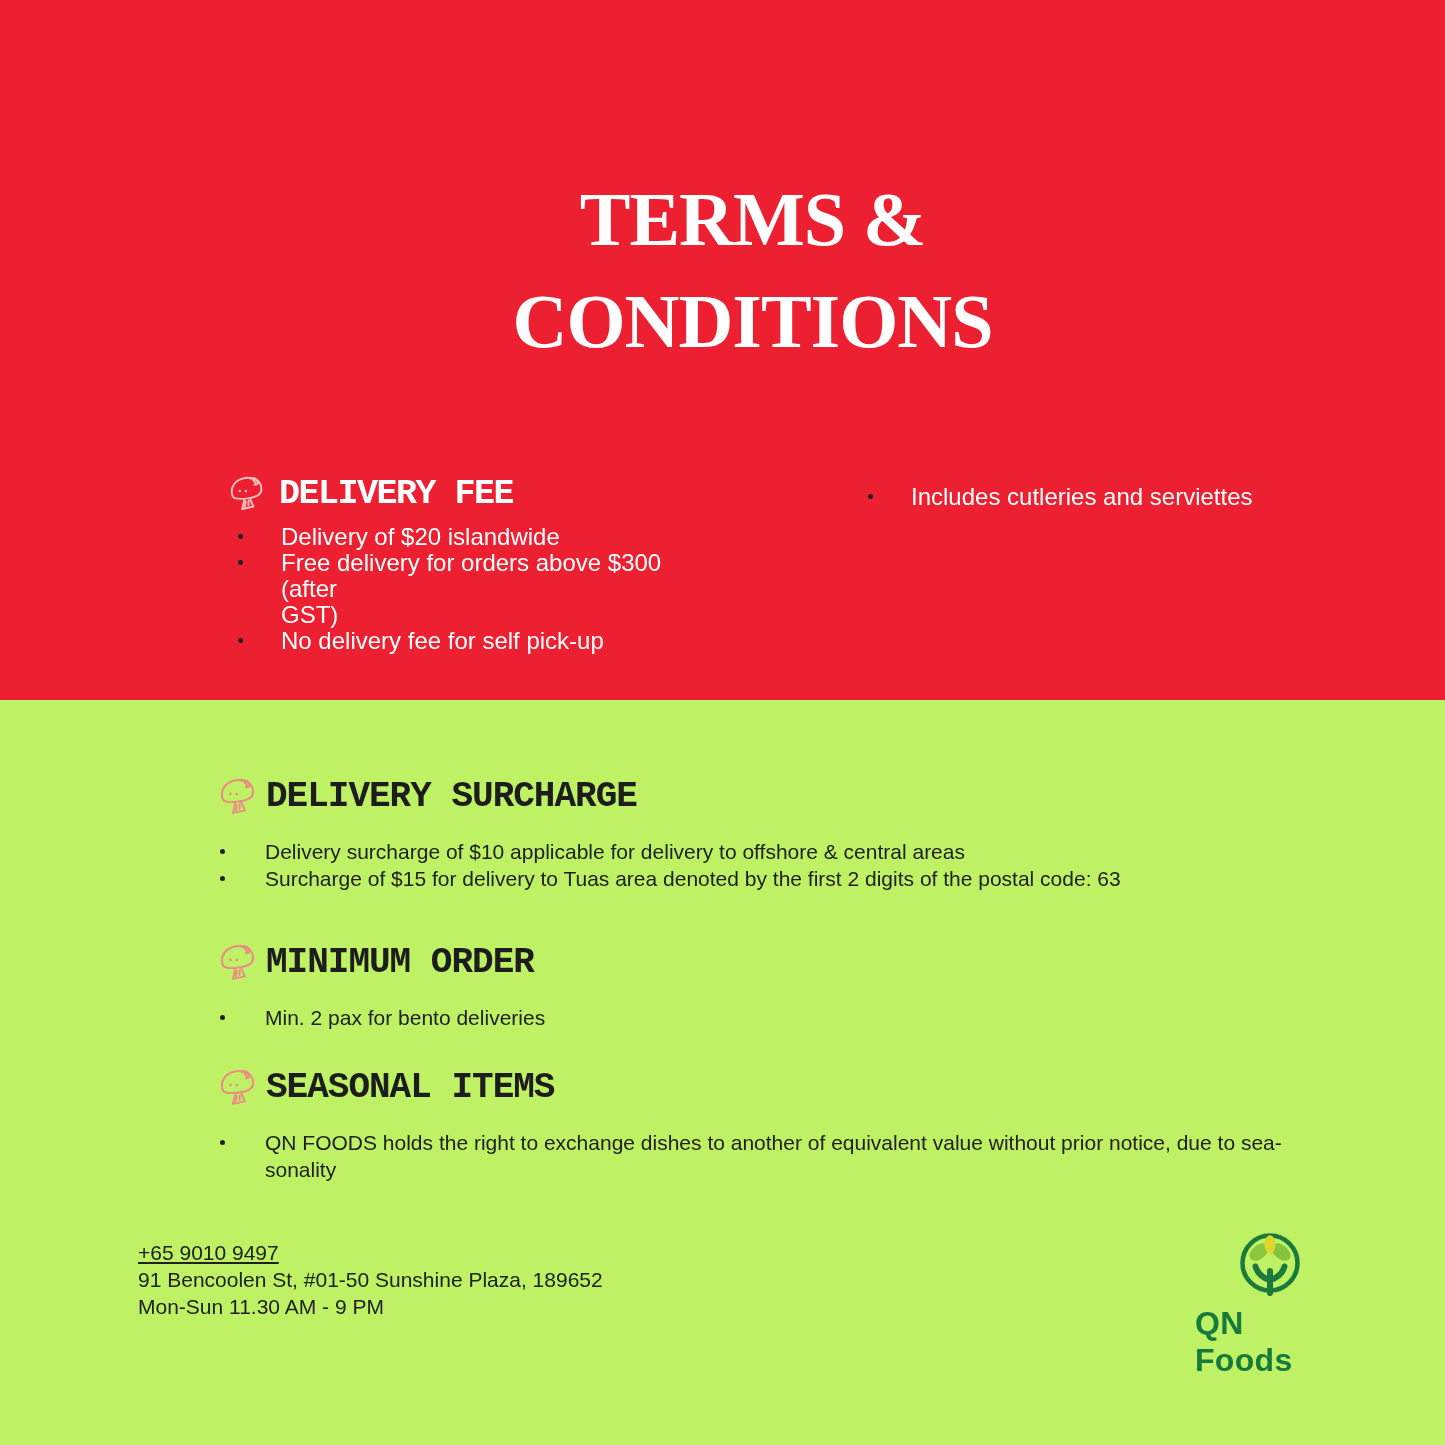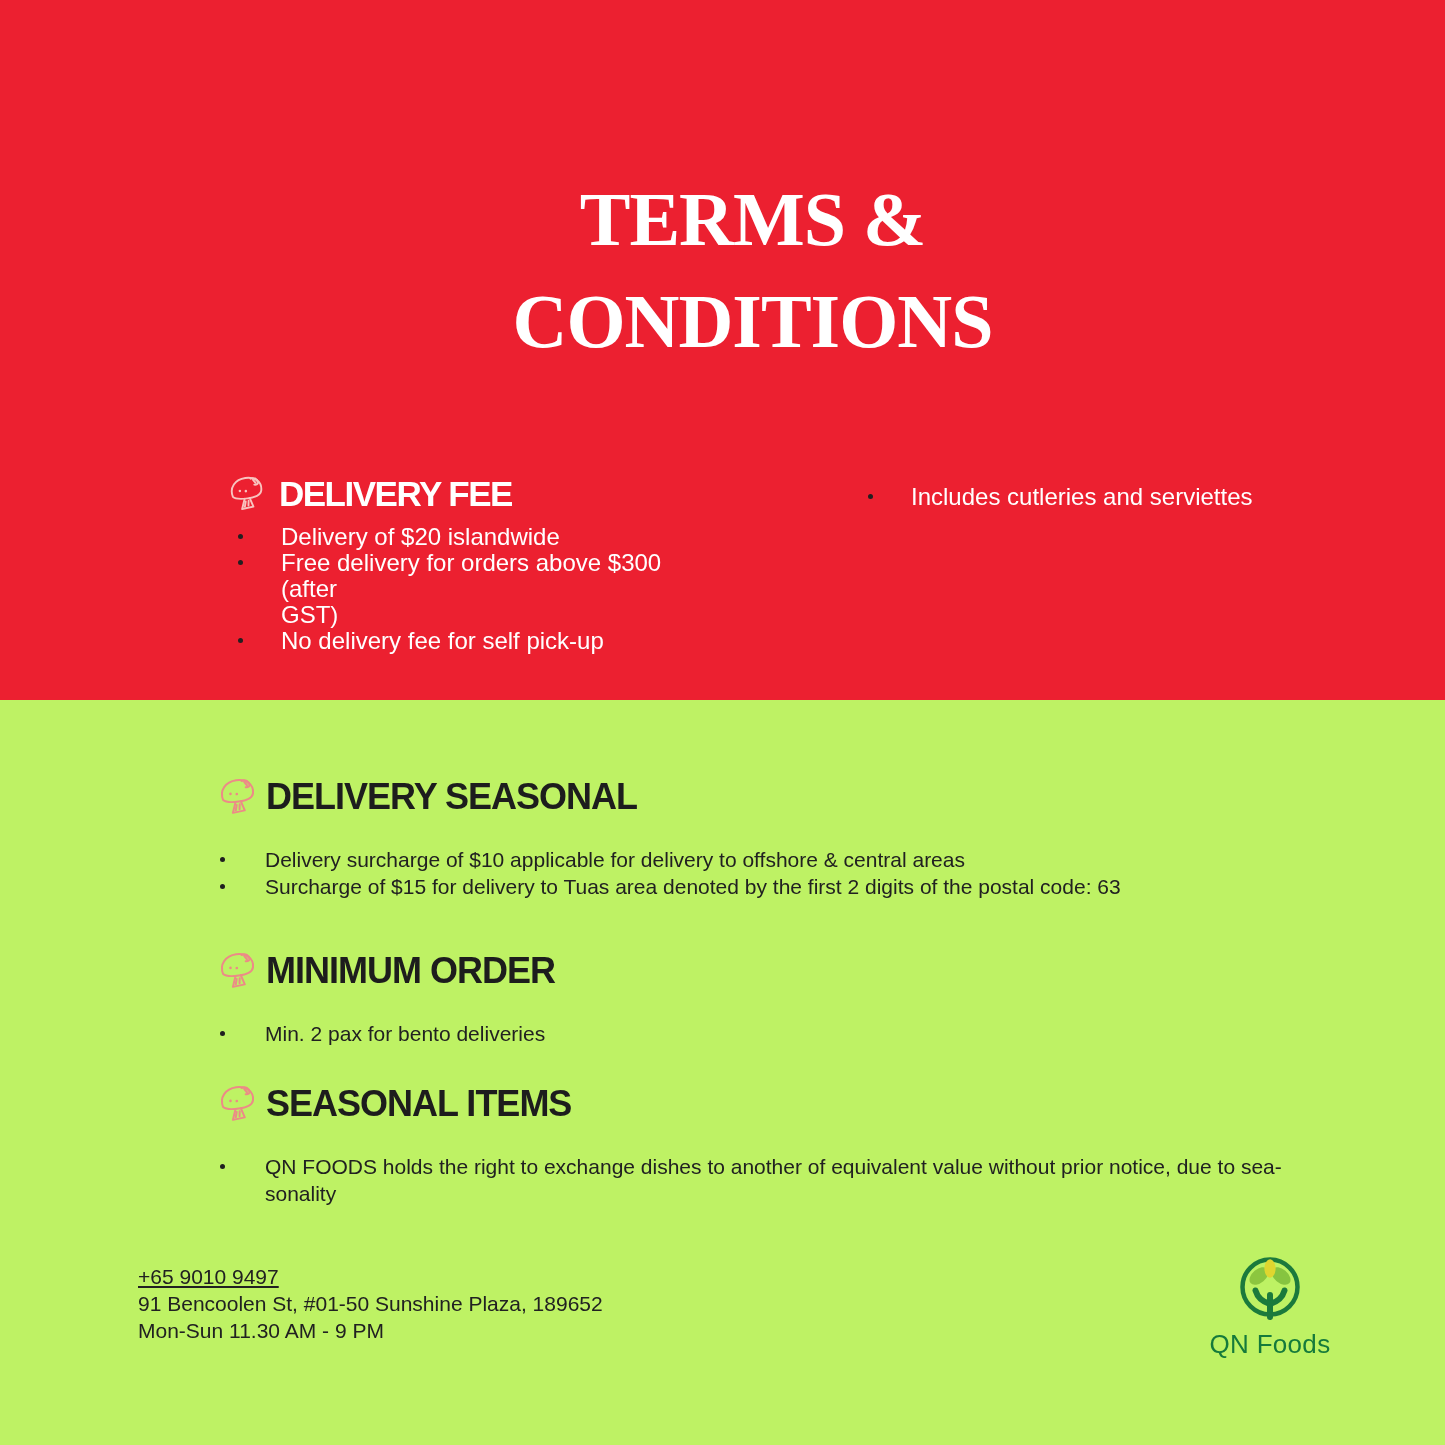--- a/index.html
+++ b/index.html
@@ -24,21 +24,21 @@
   .red-cols { display:flex; margin-top:102px; padding-left:228px; }
   .col-left { width:470px; }
   .col-right { margin-left:160px; }
 
   .sec-head { display:flex; align-items:flex-start; gap:13px; }
   .mush { width:38px; height:38px; flex:none; margin-top:0; }
   .red-banner .mush { color:#F8C4BF; }
   .content .mush { color:#EC8B87; width:40px; height:40px; }
 
   h2.sec-title {
-    font-family:Liberation Sans, sans-serif; font-weight:bold;
+    font-family:Liberation Mono, monospace; font-weight:bold;
     font-size:35px; line-height:40px; letter-spacing:-1.5px;
   }
   .red-banner h2.sec-title { color:#ffffff; }
   .content h2.sec-title { color:#1d1d1d; font-size:36px; line-height:42px; letter-spacing:-1px; }
 
   ul.bullets { list-style:none; margin:10px 0 0 0; padding:0; }
   ul.bullets li {
     position:relative; padding-left:53px;
     font-size:24px; line-height:26px; color:#ffffff;
     white-space:pre-line;
@@ -47,42 +47,42 @@
     content:""; position:absolute; left:10px; top:10px;
     width:5px; height:5px; border-radius:50%; background:#231f20;
   }
 
   
   .content { padding-top:76px; }
   .wsec { margin-left:218px; }
   .wsec.minorder { margin-top:50px; }
   .wsec.seasonal { margin-top:36px; }
   .content .sec-head { gap:8px; }
-  .content ul.bullets { margin-top:28px; }
+  .content ul.bullets { margin-top:20px; }
   .content ul.bullets li {
     padding-left:47px; font-size:21px; line-height:27px; color:#212121;
   }
   .content ul.bullets li::before { left:2px; top:11px; background:#1f1f1f; }
 
   
   .footer-row {
     display:flex; justify-content:space-between; align-items:flex-start;
     margin-top:42px; padding:0 100px 0 138px;
   }
   .pickup-heading {
     font-family:"Liberation Serif", serif; font-weight:bold;
     font-size:40px; line-height:44px; letter-spacing:-1px; color:#1d1d1d;
   }
   .pickup p { font-size:21px; line-height:27px; color:#212121; }
   .pickup p.first { margin-top:14px;text-decoration:underline; }
 
   .brand { display:flex; flex-direction:column; align-items:center; width:150px; margin-top:2px; }
   .brand svg.logo { width:104px; height:80px; }
   .brand-name {
-    font-size:26px; font-weight:normal; color:#157A3B; letter-spacing:0.3px; margin-top:-2px;
+    font-size:32px; font-weight:bold; color:#157A3B; letter-spacing:0.3px; margin-top:-2px;
   }
 </style>
 </head>
 <body>
 
 <svg width="0" height="0" style="position:absolute">
   <defs>
     <symbol id="mushroom" viewBox="0 0 48 48">
       <g transform="rotate(-6 24 26)" fill="none" stroke="currentColor" stroke-width="2.4" stroke-linecap="round" stroke-linejoin="round">
         <path d="M6 27 C2.5 15, 11 5.5, 24 5 C37 4.5, 44.5 12.5, 42.5 22.5 C41.5 27.5, 34 30.5, 24.5 30.8 C15 31, 9 30.5, 6 27 Z"></path>
@@ -130,21 +130,21 @@
     </div>
   </header>
 
   <main class="content">
 
     <section class="wsec surcharge">
       <div class="sec-head">
         <svg class="mush">
             <use href="#mushroom"></use>
           </svg>
-        <h2 class="sec-title">DELIVERY SEASONAL</h2>
+        <h2 class="sec-title">DELIVERY SURCHARGE</h2>
       </div>
       <ul class="bullets">
         <li>Delivery surcharge of $10 applicable for delivery to offshore &amp; central areas</li>
         <li>Surcharge of $15 for delivery to Tuas area denoted by the first 2 digits of the postal code: 63</li>
       </ul>
     </section>
 
     <section class="wsec minorder">
       <div class="sec-head">
         <svg class="mush">

